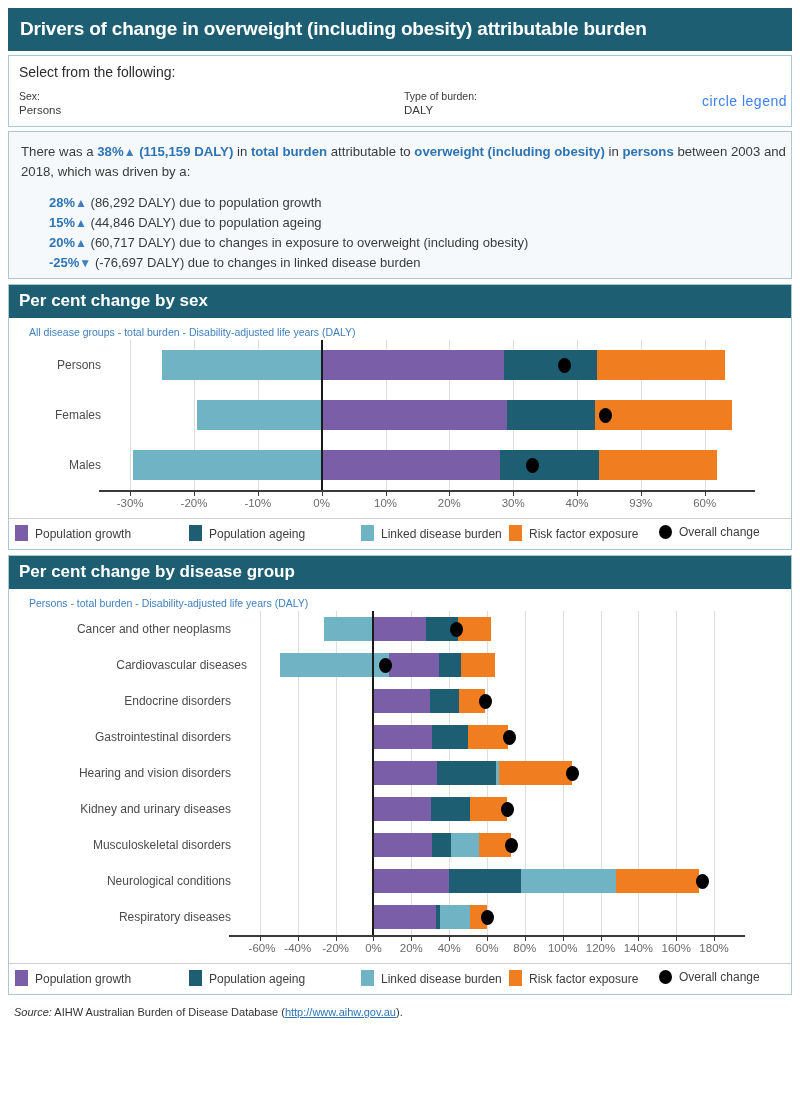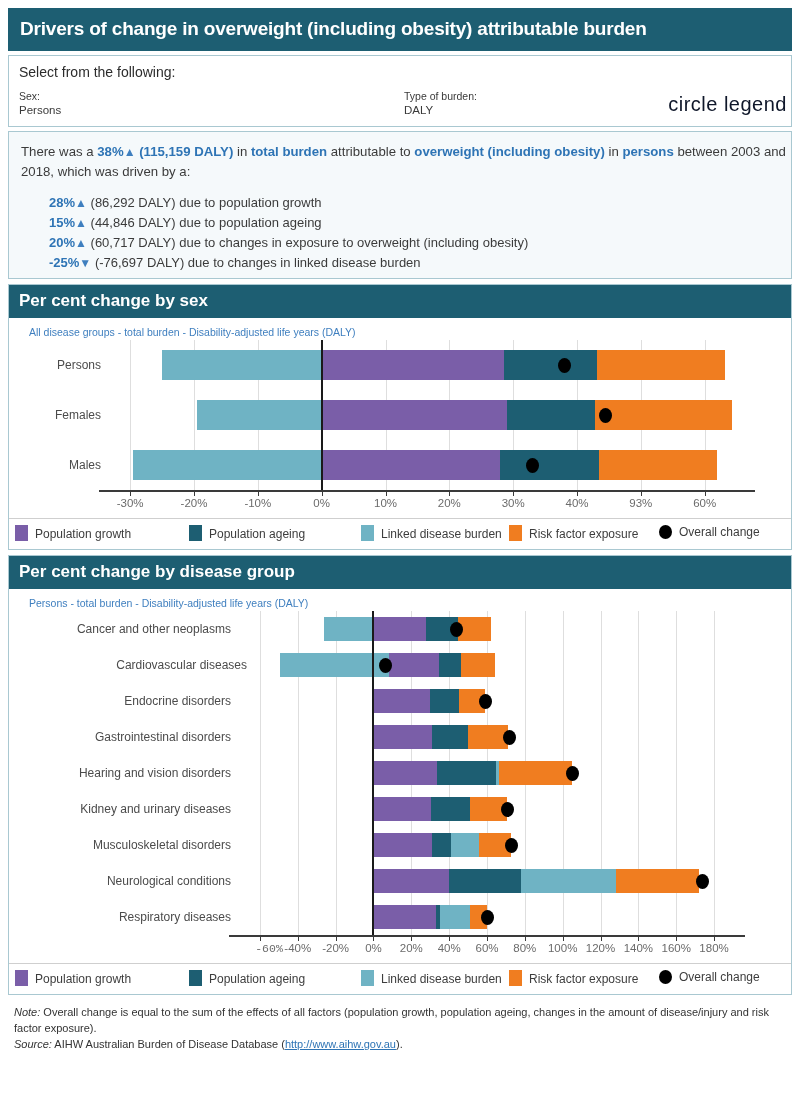--- a/index.html
+++ b/index.html
@@ -60,22 +60,22 @@
     font-size: 11.5px;
     color: #3a3a3a;
     line-height: 15px;
   }
   .sel-sex { left: 0px; }
   .sel-burden { left: 385px; }
   .circle-legend {
     position: absolute;
     right: -6px;
     top: 4px;
-    font-size: 20px;
-    color: #0f172a;
+    font-size: 14px;
+    color: #3b82f6;
     white-space: nowrap;
     letter-spacing: 0.5px;
   }
   
   .narrative {
     border: 1px solid #a9c8d1;
     background: #f5f9fb;
     margin-top: 4px;
     padding: 10px 4px 14px 12px;
     box-sizing: border-box;
@@ -463,21 +463,21 @@
             <div class="seg" style="left: 426.908px; width: 3.78462px; background: rgb(29, 94, 114); top: 6px; height: 24px;"></div>
             <div class="seg" style="left: 430.692px; width: 30.2769px; background: rgb(111, 179, 196); top: 6px; height: 24px;"></div>
             <div class="seg" style="left: 460.969px; width: 17.0308px; background: rgb(240, 125, 32); top: 6px; height: 24px;"></div>
             <div class="dot" style="left: 478px; top: 11px; background: rgb(0, 0, 0);"></div>
           </div>
           <div class="zeroline" style="left: 364.462px;"></div>
         </div>
         <div class="axis">
           <div class="axis-line" style="left: 220px; width: 516px;"></div>
           <div class="tick" style="left: 250.923px;"></div>
-          <div class="tick-label" style="left: 260px; font-family: Liberation Mono, monospace;">-60%</div>
+          <div class="tick-label" style="left: 253px;">-60%</div>
           <div class="tick" style="left: 288.769px;"></div>
           <div class="tick-label" style="left: 288.769px;">-40%</div>
           <div class="tick" style="left: 326.615px;"></div>
           <div class="tick-label" style="left: 326.615px;">-20%</div>
           <div class="tick" style="left: 364.462px;"></div>
           <div class="tick-label" style="left: 364.462px;">0%</div>
           <div class="tick" style="left: 402.308px;"></div>
           <div class="tick-label" style="left: 402.308px;">20%</div>
           <div class="tick" style="left: 440.154px;"></div>
           <div class="tick-label" style="left: 440.154px;">40%</div>
@@ -515,17 +515,16 @@
           <span>Risk factor exposure</span>
         </div>
         <div class="legend-item" style="left: 650px;">
           <span class="swatch circle" style="background: rgb(0, 0, 0);"></span>
           <span>Overall change</span>
         </div>
       </div>
   </div>
 
   <div class="footer">
-    <div><i>Note:</i><span> Overall change is equal to the sum of the effects of all factors (population growth, population ageing, changes in the amount of disease/injury and risk factor exposure).</span></div>
     <div><i>Source:</i><span> AIHW Australian Burden of Disease Database (</span><a href="#">http://www.aihw.gov.au</a><span>).</span></div>
   </div>
 
 </div>
 
 </body></html>

